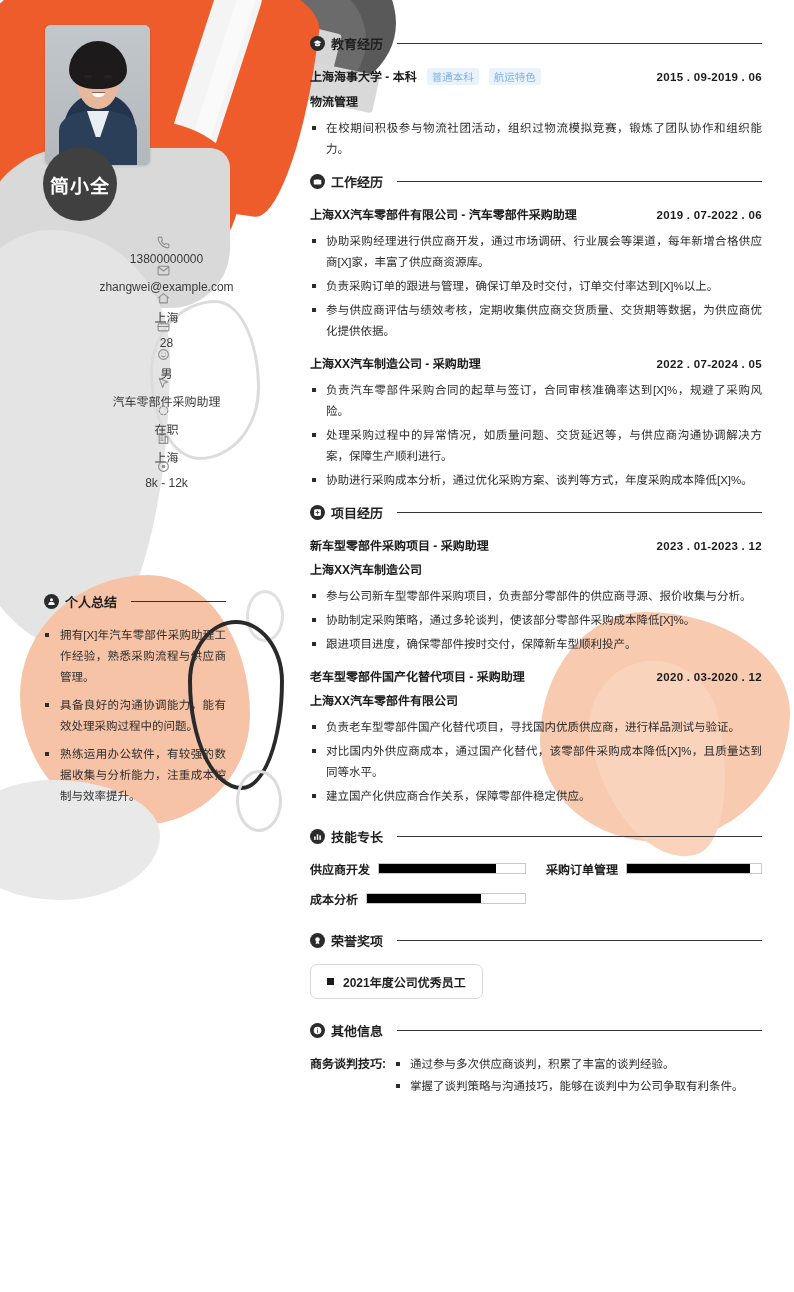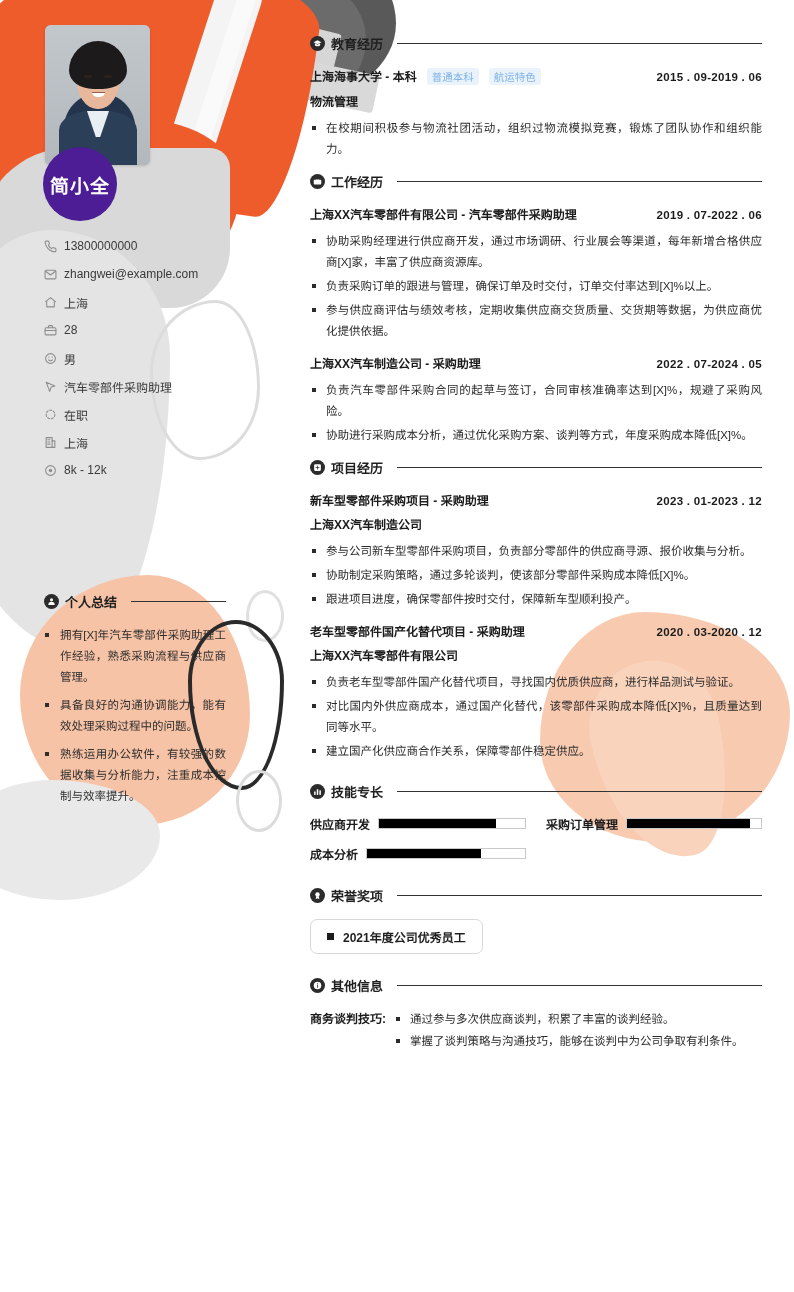--- a/index.html
+++ b/index.html
@@ -155,31 +155,31 @@
     position: absolute; left: 14px; top: 86px; width: 78px; height: 56px;
     background: #2c3f58; border-radius: 40% 40% 0 0 / 34% 34% 0 0;
   }
   .face-collar {
     position: absolute; left: 42px; top: 86px; width: 22px; height: 26px;
     background: #e9eef3; transform: rotate(0deg);
     clip-path: polygon(0 0, 100% 0, 60% 100%, 40% 100%);
   }
   .name-badge {
     position: absolute; left: 43px; top: 147px; width: 74px; height: 74px;
-    border-radius: 50%; background: #4c1d95;
+    border-radius: 50%; background: #404040;
     display: flex; align-items: center; justify-content: center;
     color: #ffffff; font-size: 19px; font-weight: 700; letter-spacing: 1px;
   }
 
   .contact-list {
     position: absolute; left: 44px; top: 232px; width: 245px;
   }
   .contact-item {
     display: flex; align-items: center; height: 28px;
-    font-size: 12px; color: #3a3a3a;
+    font-size: 12px; color: #3a3a3a; flex-direction: column;
   }
   .contact-ico {
     width: 20px; height: 16px; flex: 0 0 20px;
     display: inline-flex; align-items: center; justify-content: flex-start;
     color: #8d8d8d;
   }
   .contact-ico svg { display: block; }
   .contact-txt { white-space: nowrap; }
 
   
@@ -491,21 +491,21 @@
         </div>
       </div>
 
       <div class="entry">
         <div class="entry-row">
           <span class="entry-title">上海XX汽车制造公司 - 采购助理</span>
           <span class="entry-date">2022 . 07-2024 . 05</span>
         </div>
         <div class="bullets">
           <div class="bullet"><span class="dot"></span><span>负责汽车零部件采购合同的起草与签订，合同审核准确率达到[X]%，规避了采购风险。</span></div>
-          <div class="bullet"><span class="dot"></span></div>
+          <div class="bullet"><span class="dot"></span><span>处理采购过程中的异常情况，如质量问题、交货延迟等，与供应商沟通协调解决方案，保障生产顺利进行。</span></div>
           <div class="bullet"><span class="dot"></span><span>协助进行采购成本分析，通过优化采购方案、谈判等方式，年度采购成本降低[X]%。</span></div>
         </div>
       </div>
     </div>
 
     <div class="section">
       <div class="sec-head section-head">
         <span class="sec-ico">
           <svg width="9" height="9" viewBox="0 0 24 24" fill="#fff">
               <rect x="3" y="3" width="18" height="18" rx="3"></rect>

